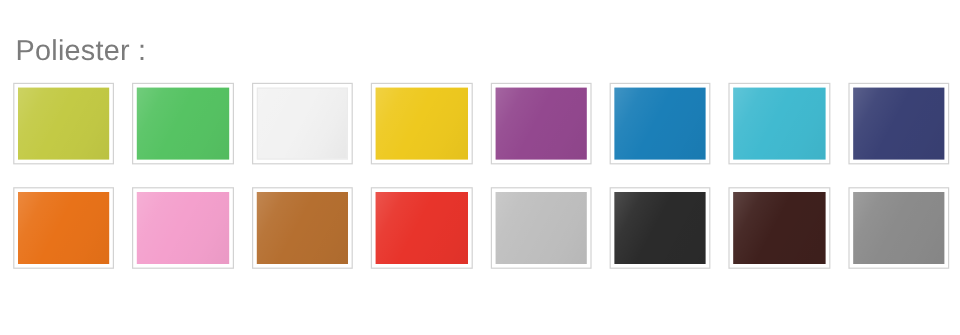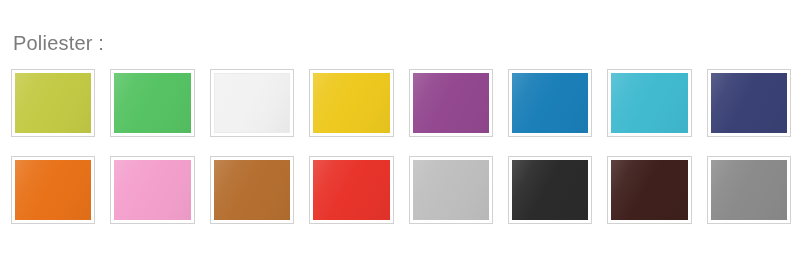--- a/index.html
+++ b/index.html
@@ -22,21 +22,21 @@
     top: 0;
     width: 800px;
     height: 279px;
     background: #ffffff;
   }
 
   .swatch-heading {
     position: absolute;
     left: 13px;
     top: 30px;
-    font-size: 20px;
+    font-size: 24px;
     line-height: 26px;
     font-weight: 400;
     color: #7b7b7b;
     letter-spacing: 0.2px;
     white-space: nowrap;
   }
 
   .swatch-grid {
     position: absolute;
     left: 11px;

